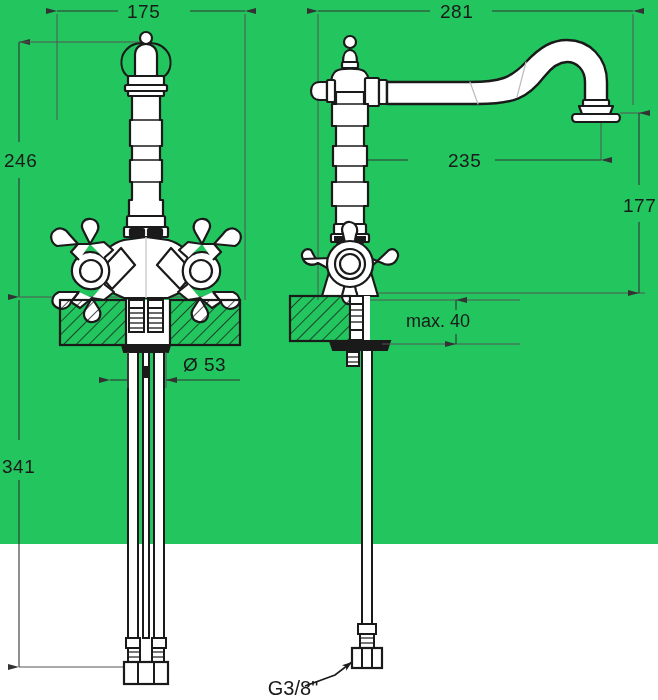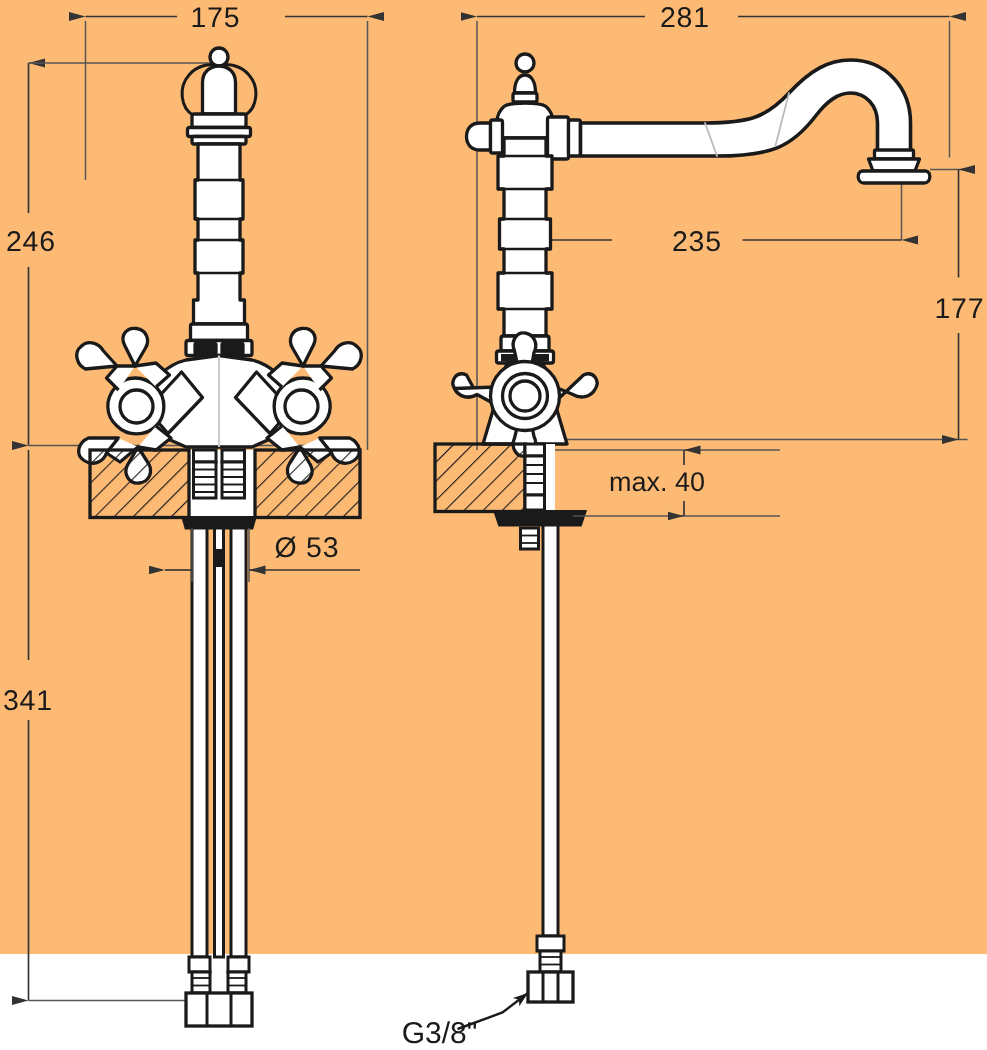--- a/index.html
+++ b/index.html
@@ -10,22 +10,22 @@
   }
   body {
     font-family: "Liberation Sans", sans-serif;
     width: 658px;
     height: 700px;
     overflow: hidden;
   }
   #sheet {
     position: relative;
     width: 658px;
-    height: 636px;
-    background: #fdba74;
+    height: 544px;
+    background: #22c55e;
   }
   #drawing {
     position: absolute;
     left: 0;
     top: 0;
     width: 658px;
     height: 700px;
     display: block;
   }
   .dim-text {

